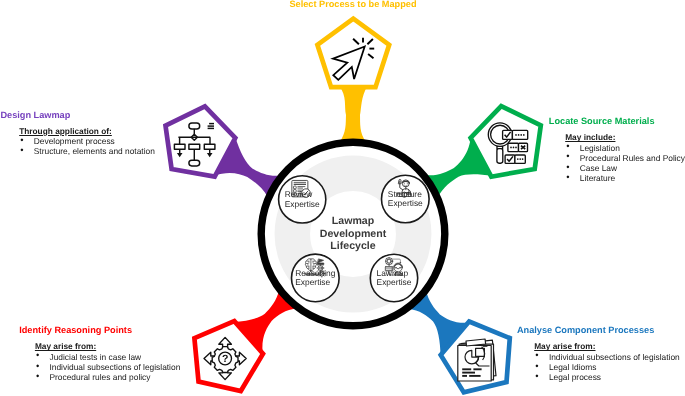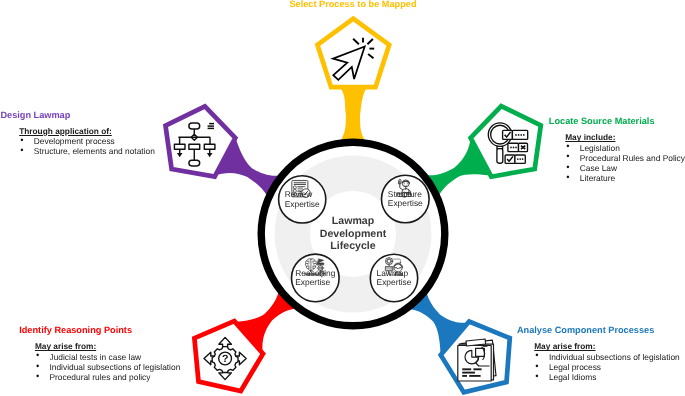--- a/index.html
+++ b/index.html
@@ -258,22 +258,22 @@
     <li>Case Law</li>
     <li>Literature</li>
   </ul>
 </div>
 
 <div class="blk" style="left:516.9px;top:325.1px">
   <div class="btitle" style="color:#1B77BE">Analyse Component Processes</div>
   <div class="bsub" style="margin-left:17.3px">May arise from:</div>
   <ul class="blist" style="margin-left:18.4px">
     <li>Individual subsections of legislation</li>
+    <li>Legal Idioms</li>
     <li>Legal process</li>
-    <li>Legal Idioms</li>
   </ul>
 </div>
 
 <div class="blk" style="left:19.2px;top:325.1px">
   <div class="btitle" style="color:#FF0000">Identify Reasoning Points</div>
   <div class="bsub" style="margin-left:15.7px">May arise from:</div>
   <ul class="blist" style="margin-left:16.7px">
     <li>Judicial tests in case law</li>
     <li>Individual subsections of legislation</li>
     <li>Procedural rules and policy</li>

